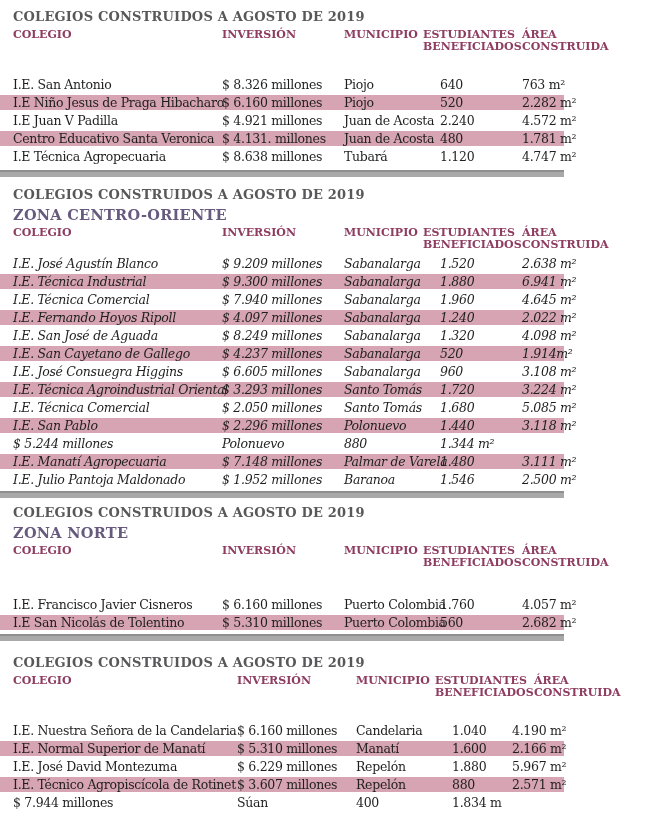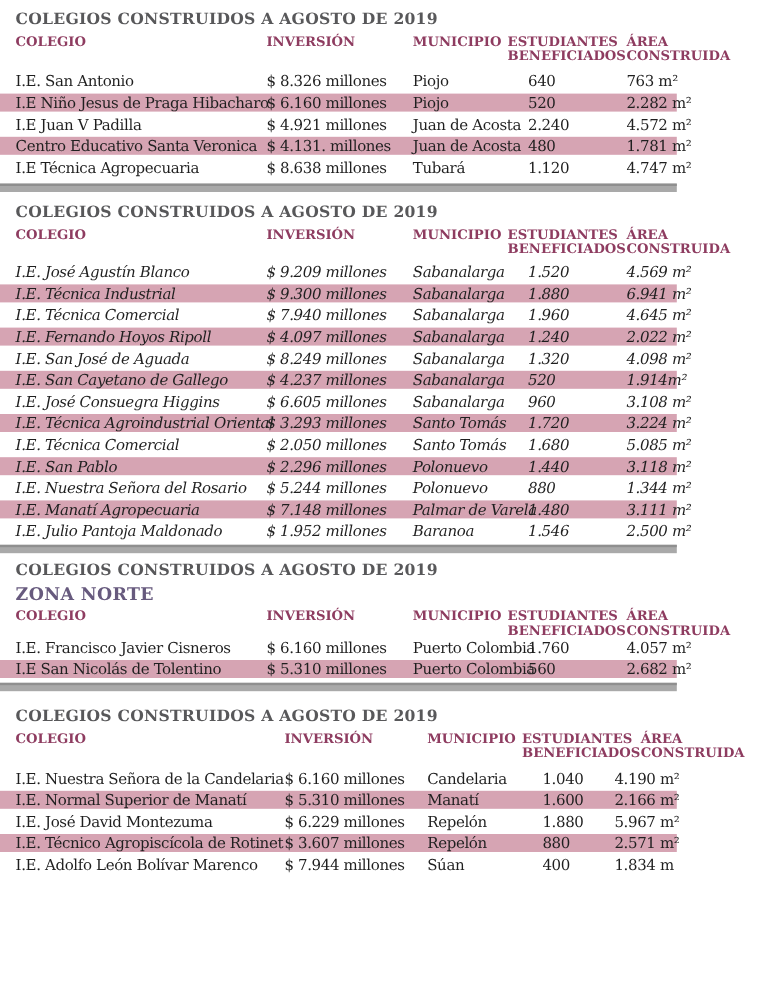--- a/index.html
+++ b/index.html
@@ -16,21 +16,21 @@
   }
   #report { width: 564px; }
 
   .section {
     padding: 10px 21px 6px 13px;
   }
   #report > section:nth-of-type(1) { padding-top: 10px; padding-bottom: 6px; }
   #report > section:nth-of-type(2) { padding-top: 11px; padding-bottom: 4px; }
   #report > section:nth-of-type(2) .rows { margin-top: 5px; font-style: italic; }
   #report > section:nth-of-type(3) { padding-top: 8px;  padding-bottom: 4px; }
-  #report > section:nth-of-type(3) .rows { margin-top: 0; }
+  #report > section:nth-of-type(3) .rows { margin-top: 28px; }
   #report > section:nth-of-type(4) { padding-top: 15px; }
 
   .title {
     font-size: 13px;
     font-weight: bold;
     line-height: 14px;
     letter-spacing: 0.2px;
     color: var(--title, #58585a);
     white-space: nowrap;
   }
@@ -51,21 +51,21 @@
     font-size: 11px;
     font-weight: bold;
     line-height: 12px;
     color: var(--header, #8e3c60);
     white-space: nowrap;
   }
   .grid-b .thead { grid-template-columns: 224px 119px 79px 99px 1fr; }
   .th span { display: block; }
   .right { text-align: left; }
 
-  .rows { margin-top: 7px; }
+  .rows { margin-top: 24px; }
   .row {
     display: grid;
     grid-template-columns: 209px 122px 96px 82px 1fr;
     height: 15px;
     line-height: 15px;
     font-size: 12.5px;
     letter-spacing: -0.3px;
     white-space: nowrap;
     margin: 0 -21px 0 -13px;
     padding: 0 21px 0 13px;
@@ -140,40 +140,41 @@
     <div class="cell c4 right">1.120</div>
     <div class="cell c5 right">4.747 m²</div>
   </div>
 </div>
   </section>
 
   <div class="divider"></div>
 
   <section class="section">
     <div class="title">COLEGIOS CONSTRUIDOS A AGOSTO DE 2019</div>
+    <div class="zone">ZONA CENTRO-ORIENTE</div>
     <div class="thead">
       <div class="th c1">COLEGIO</div>
       <div class="th c2">INVERSIÓN</div>
       <div class="th c3">MUNICIPIO</div>
       <div class="th c4 right">
         <span class="l1">ESTUDIANTES</span>
         <span class="l2">BENEFICIADOS</span>
       </div>
       <div class="th c5 right">
         <span class="l1">ÁREA</span>
         <span class="l2">CONSTRUIDA</span>
       </div>
     </div>
     <div class="rows">
   <div class="row">
     <div class="cell c1">I.E. José Agustín Blanco</div>
     <div class="cell c2">$ 9.209 millones</div>
     <div class="cell c3">Sabanalarga</div>
     <div class="cell c4 right">1.520</div>
-    <div class="cell c5 right">4.569 m²</div>
+    <div class="cell c5 right">2.638 m²</div>
   </div>
 
   <div class="row">
     <div class="cell c1">I.E. Técnica Industrial</div>
     <div class="cell c2">$ 9.300 millones</div>
     <div class="cell c3">Sabanalarga</div>
     <div class="cell c4 right">1.880</div>
     <div class="cell c5 right">6.941 m²</div>
   </div>
 
@@ -235,21 +236,20 @@
 
   <div class="row">
     <div class="cell c1">I.E. San Pablo</div>
     <div class="cell c2">$ 2.296 millones</div>
     <div class="cell c3">Polonuevo</div>
     <div class="cell c4 right">1.440</div>
     <div class="cell c5 right">3.118 m²</div>
   </div>
 
   <div class="row">
-    <div class="cell c1">I.E. Nuestra Señora del Rosario</div>
     <div class="cell c2">$ 5.244 millones</div>
     <div class="cell c3">Polonuevo</div>
     <div class="cell c4 right">880</div>
     <div class="cell c5 right">1.344 m²</div>
   </div>
 
   <div class="row">
     <div class="cell c1">I.E. Manatí Agropecuaria</div>
     <div class="cell c2">$ 7.148 millones</div>
     <div class="cell c3">Palmar de Varela</div>
@@ -349,21 +349,20 @@
   <div class="row">
     <div class="cell c1">I.E. Técnico Agropiscícola de Rotinet</div>
     <div class="cell c2">$ 3.607 millones</div>
     <div class="cell c3">Repelón</div>
     <div class="cell c4 right">880</div>
     <div class="cell c5 right">2.571 m²</div>
   </div>
 
 
   <div class="row">
-    <div class="cell c1">I.E. Adolfo León Bolívar Marenco</div>
     <div class="cell c2">$ 7.944 millones</div>
     <div class="cell c3">Súan</div>
     <div class="cell c4 right">400</div>
     <div class="cell c5 right">1.834 m</div>
   </div>
 </div>
   </section>
 </div>
 
 </body></html>

